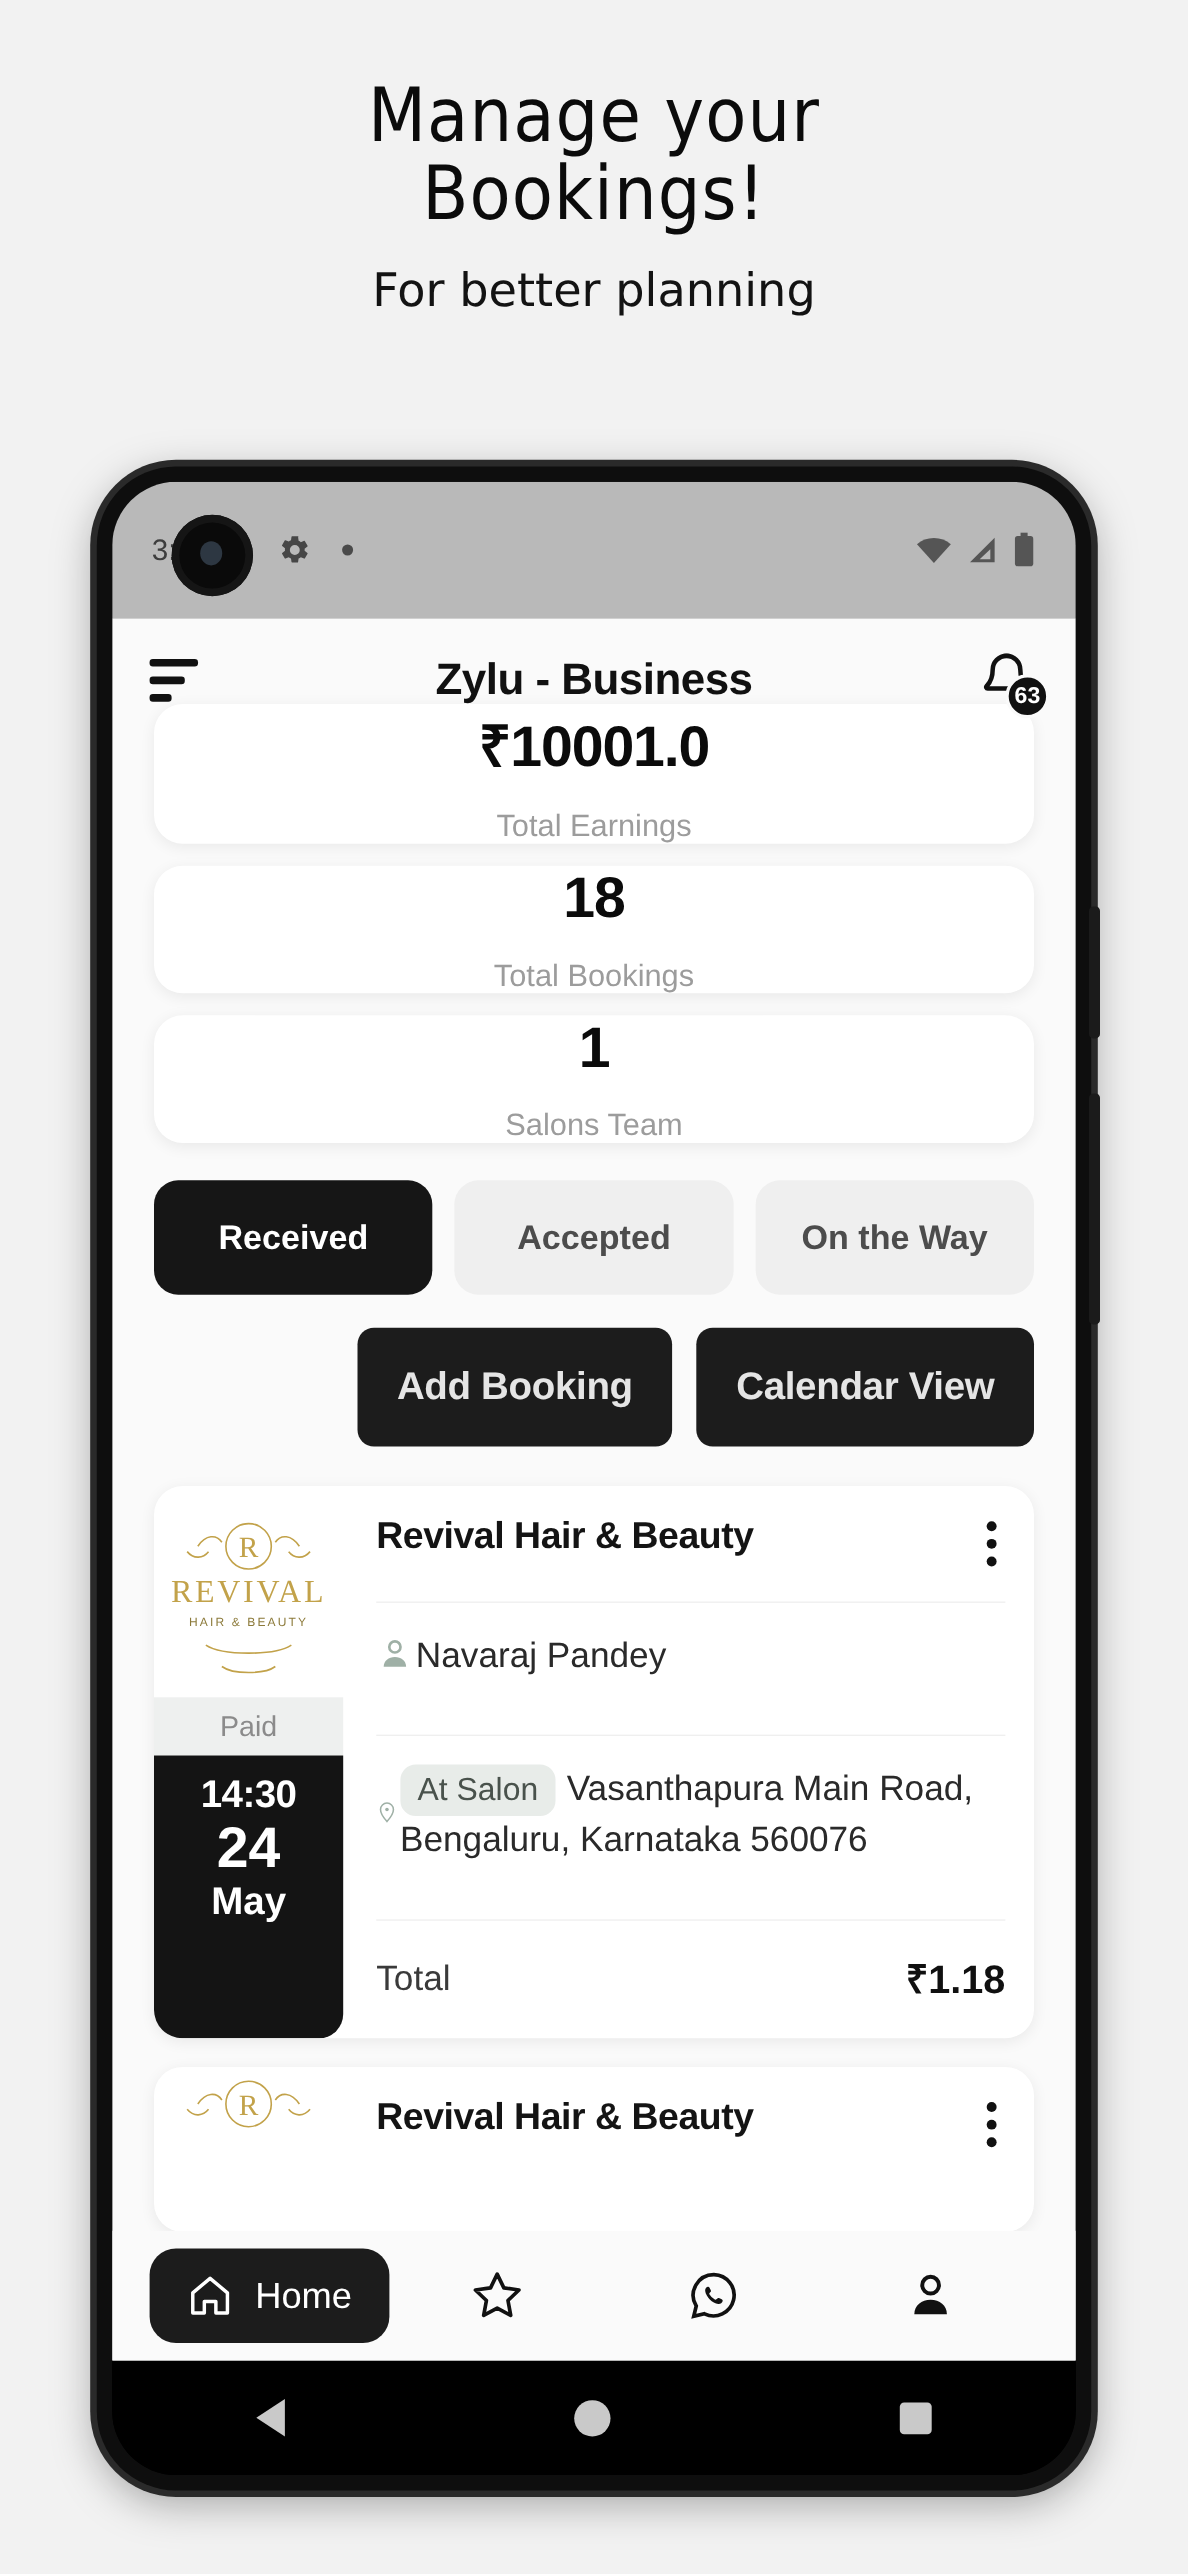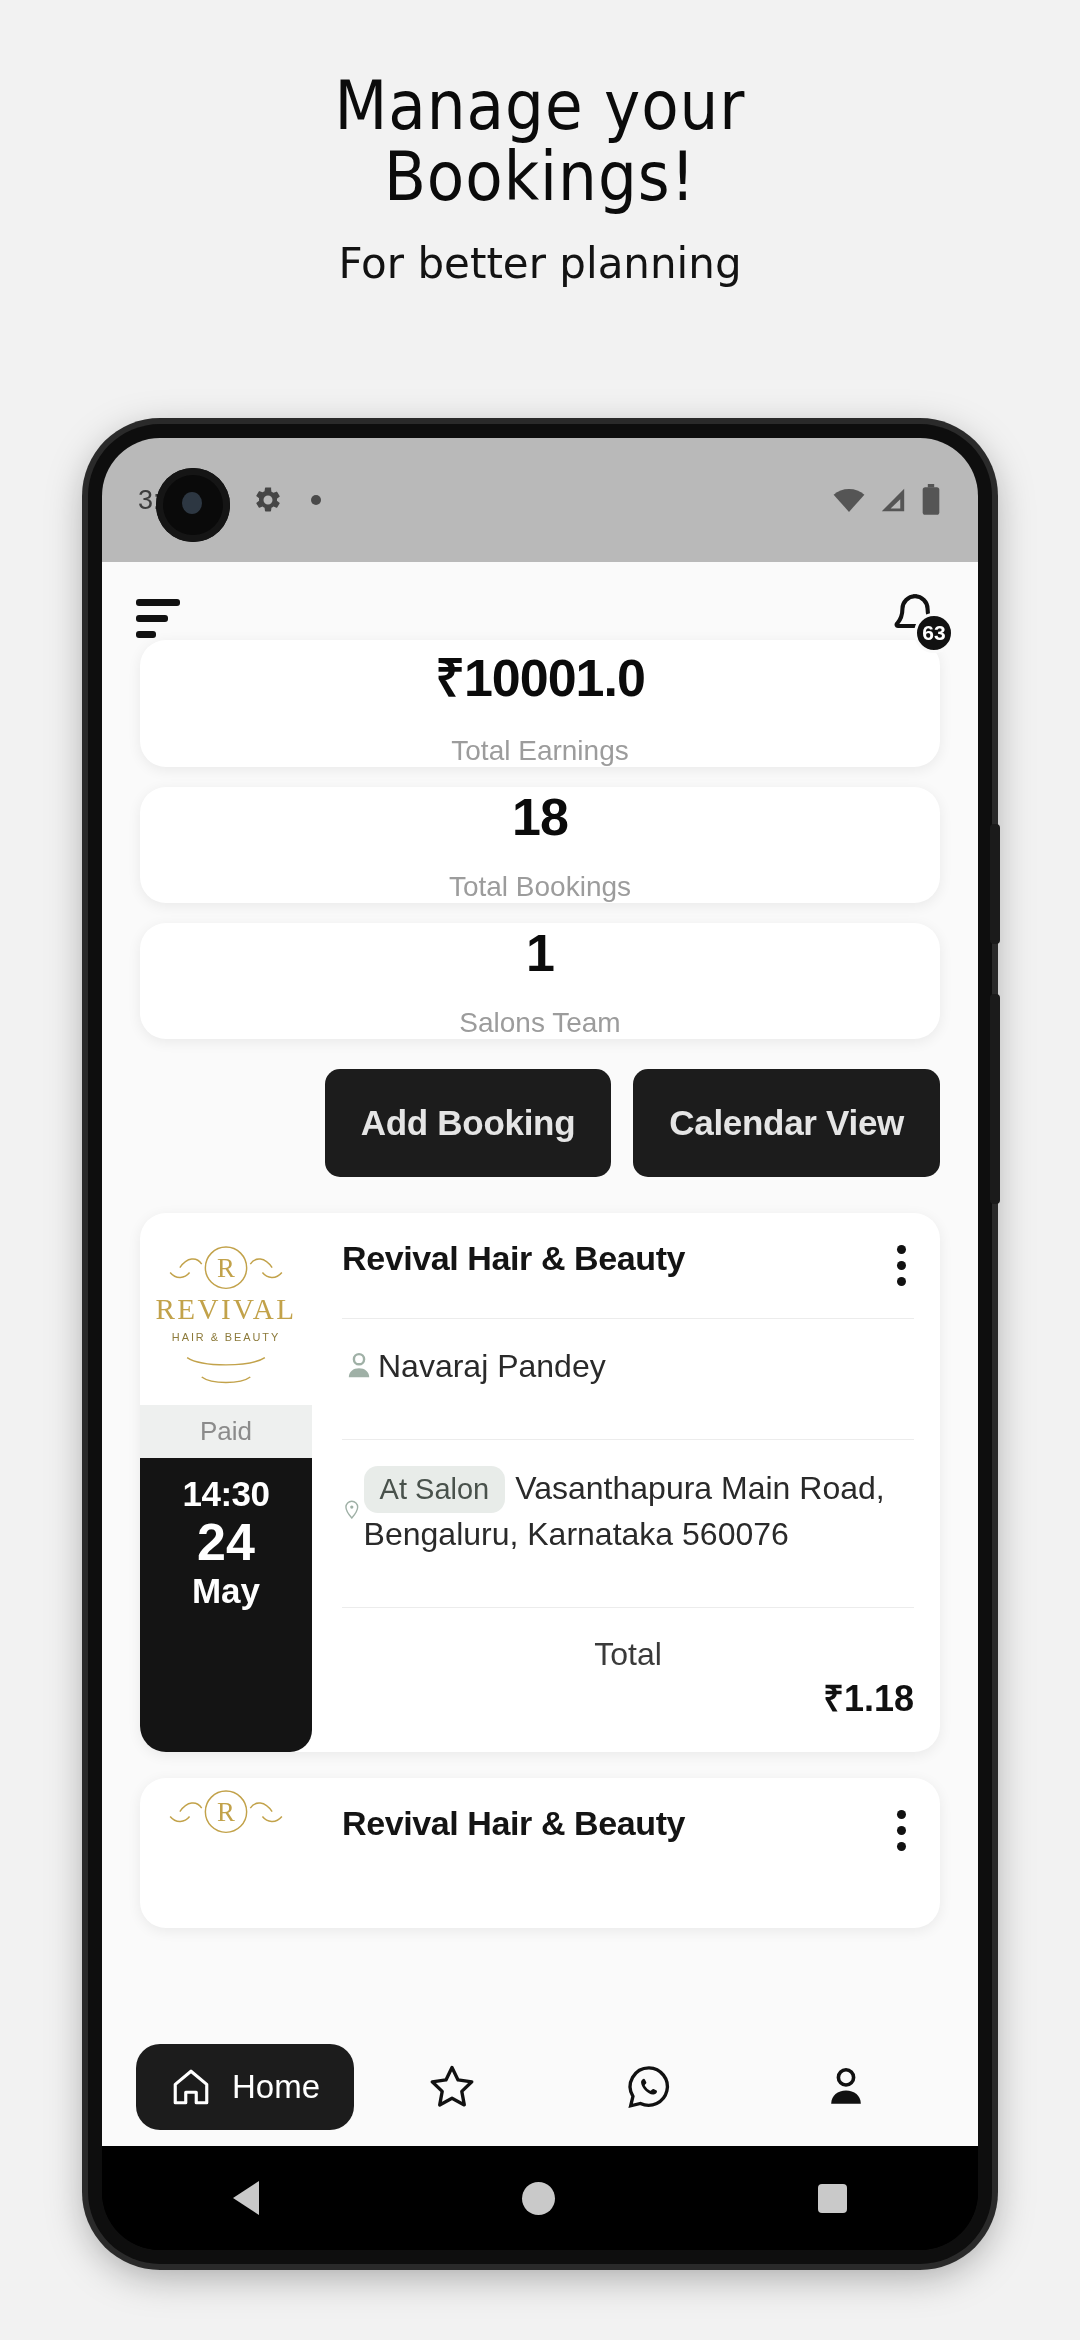--- a/index.html
+++ b/index.html
@@ -144,21 +144,21 @@
   .shop-name { font-size: 34px; font-weight: bold; color: #141414; letter-spacing: -0.4px; }
   .kebab { margin-left: auto; display: flex; flex-direction: column; gap: 7px; padding: 6px 8px; }
   .kebab i { width: 9px; height: 9px; border-radius: 50%; background: #111; display:block; }
   .divider { height: 1px; background: #ececec; margin: 26px 0 0; }
   .row { display: flex; align-items: center; gap: 2px; padding: 26px 0; }
   .row-text { font-size: 32px; color: #2a2a2a; line-height: 1.32; }
   .chip-salon {
     display: inline-block; background: #e8ece9; color: #49524c; font-size: 29px;
     border-radius: 14px; padding: 4px 16px; margin-right: 10px; vertical-align: baseline;
   }
-  .total-row { display: flex; align-items: center; padding: 28px 0 30px; flex-direction: column; }
+  .total-row { display: flex; align-items: center; padding: 28px 0 30px; }
   .total-label { font-size: 32px; color: #3a3a3a; }
   .total-amount { margin-left: auto; font-size: 36px; font-weight: bold; color: #101010; }
 
   
   .bottomnav {
     position: absolute; left: 0; right: 0; bottom: 0; height: 118px;
     background: #fafafa; display: flex; align-items: center;
     padding: 0 34px; gap: 0;
   }
   .nav-item { flex: 1; display: flex; align-items: center; justify-content: center; height: 86px; }
@@ -224,20 +224,21 @@
       </div>
 
       <div class="app">
 
         <div class="appbar">
           <div class="hamburger">
             <i></i>
               <i></i>
               <i></i>
           </div>
+          <div class="app-title">Zylu - Business</div>
           <div class="bell-wrap">
             <svg width="58" height="58" viewBox="0 0 24 24">
               <path fill="none" stroke="#111" stroke-width="1.7" d="M12 3a5.2 5.2 0 0 0-5.2 5.2c0 4-1.6 5.4-2.3 6.2-.3.3-.1.9.4.9h14.2c.5 0 .7-.6.4-.9-.7-.8-2.3-2.2-2.3-6.2A5.2 5.2 0 0 0 12 3z"></path>
               <path fill="none" stroke="#111" stroke-width="1.7" d="M12 2.2v1"></path>
             </svg>
             <div class="badge">63</div>
           </div>
         </div>
 
         <div class="stats">
@@ -248,20 +249,25 @@
           <div class="stat-card">
             <div class="stat-value">18</div>
             <div class="stat-label">Total Bookings</div>
           </div>
           <div class="stat-card">
             <div class="stat-value">1</div>
             <div class="stat-label">Salons Team</div>
           </div>
         </div>
 
+        <div class="tabs">
+          <div class="tab active">Received</div>
+          <div class="tab">Accepted</div>
+          <div class="tab">On the Way</div>
+        </div>
 
         <div class="actions">
           <div class="action-btn">Add Booking</div>
           <div class="action-btn">Calendar View</div>
         </div>
 
         <div class="list">
 
           <div class="booking-card">
             <div class="bk-left">

